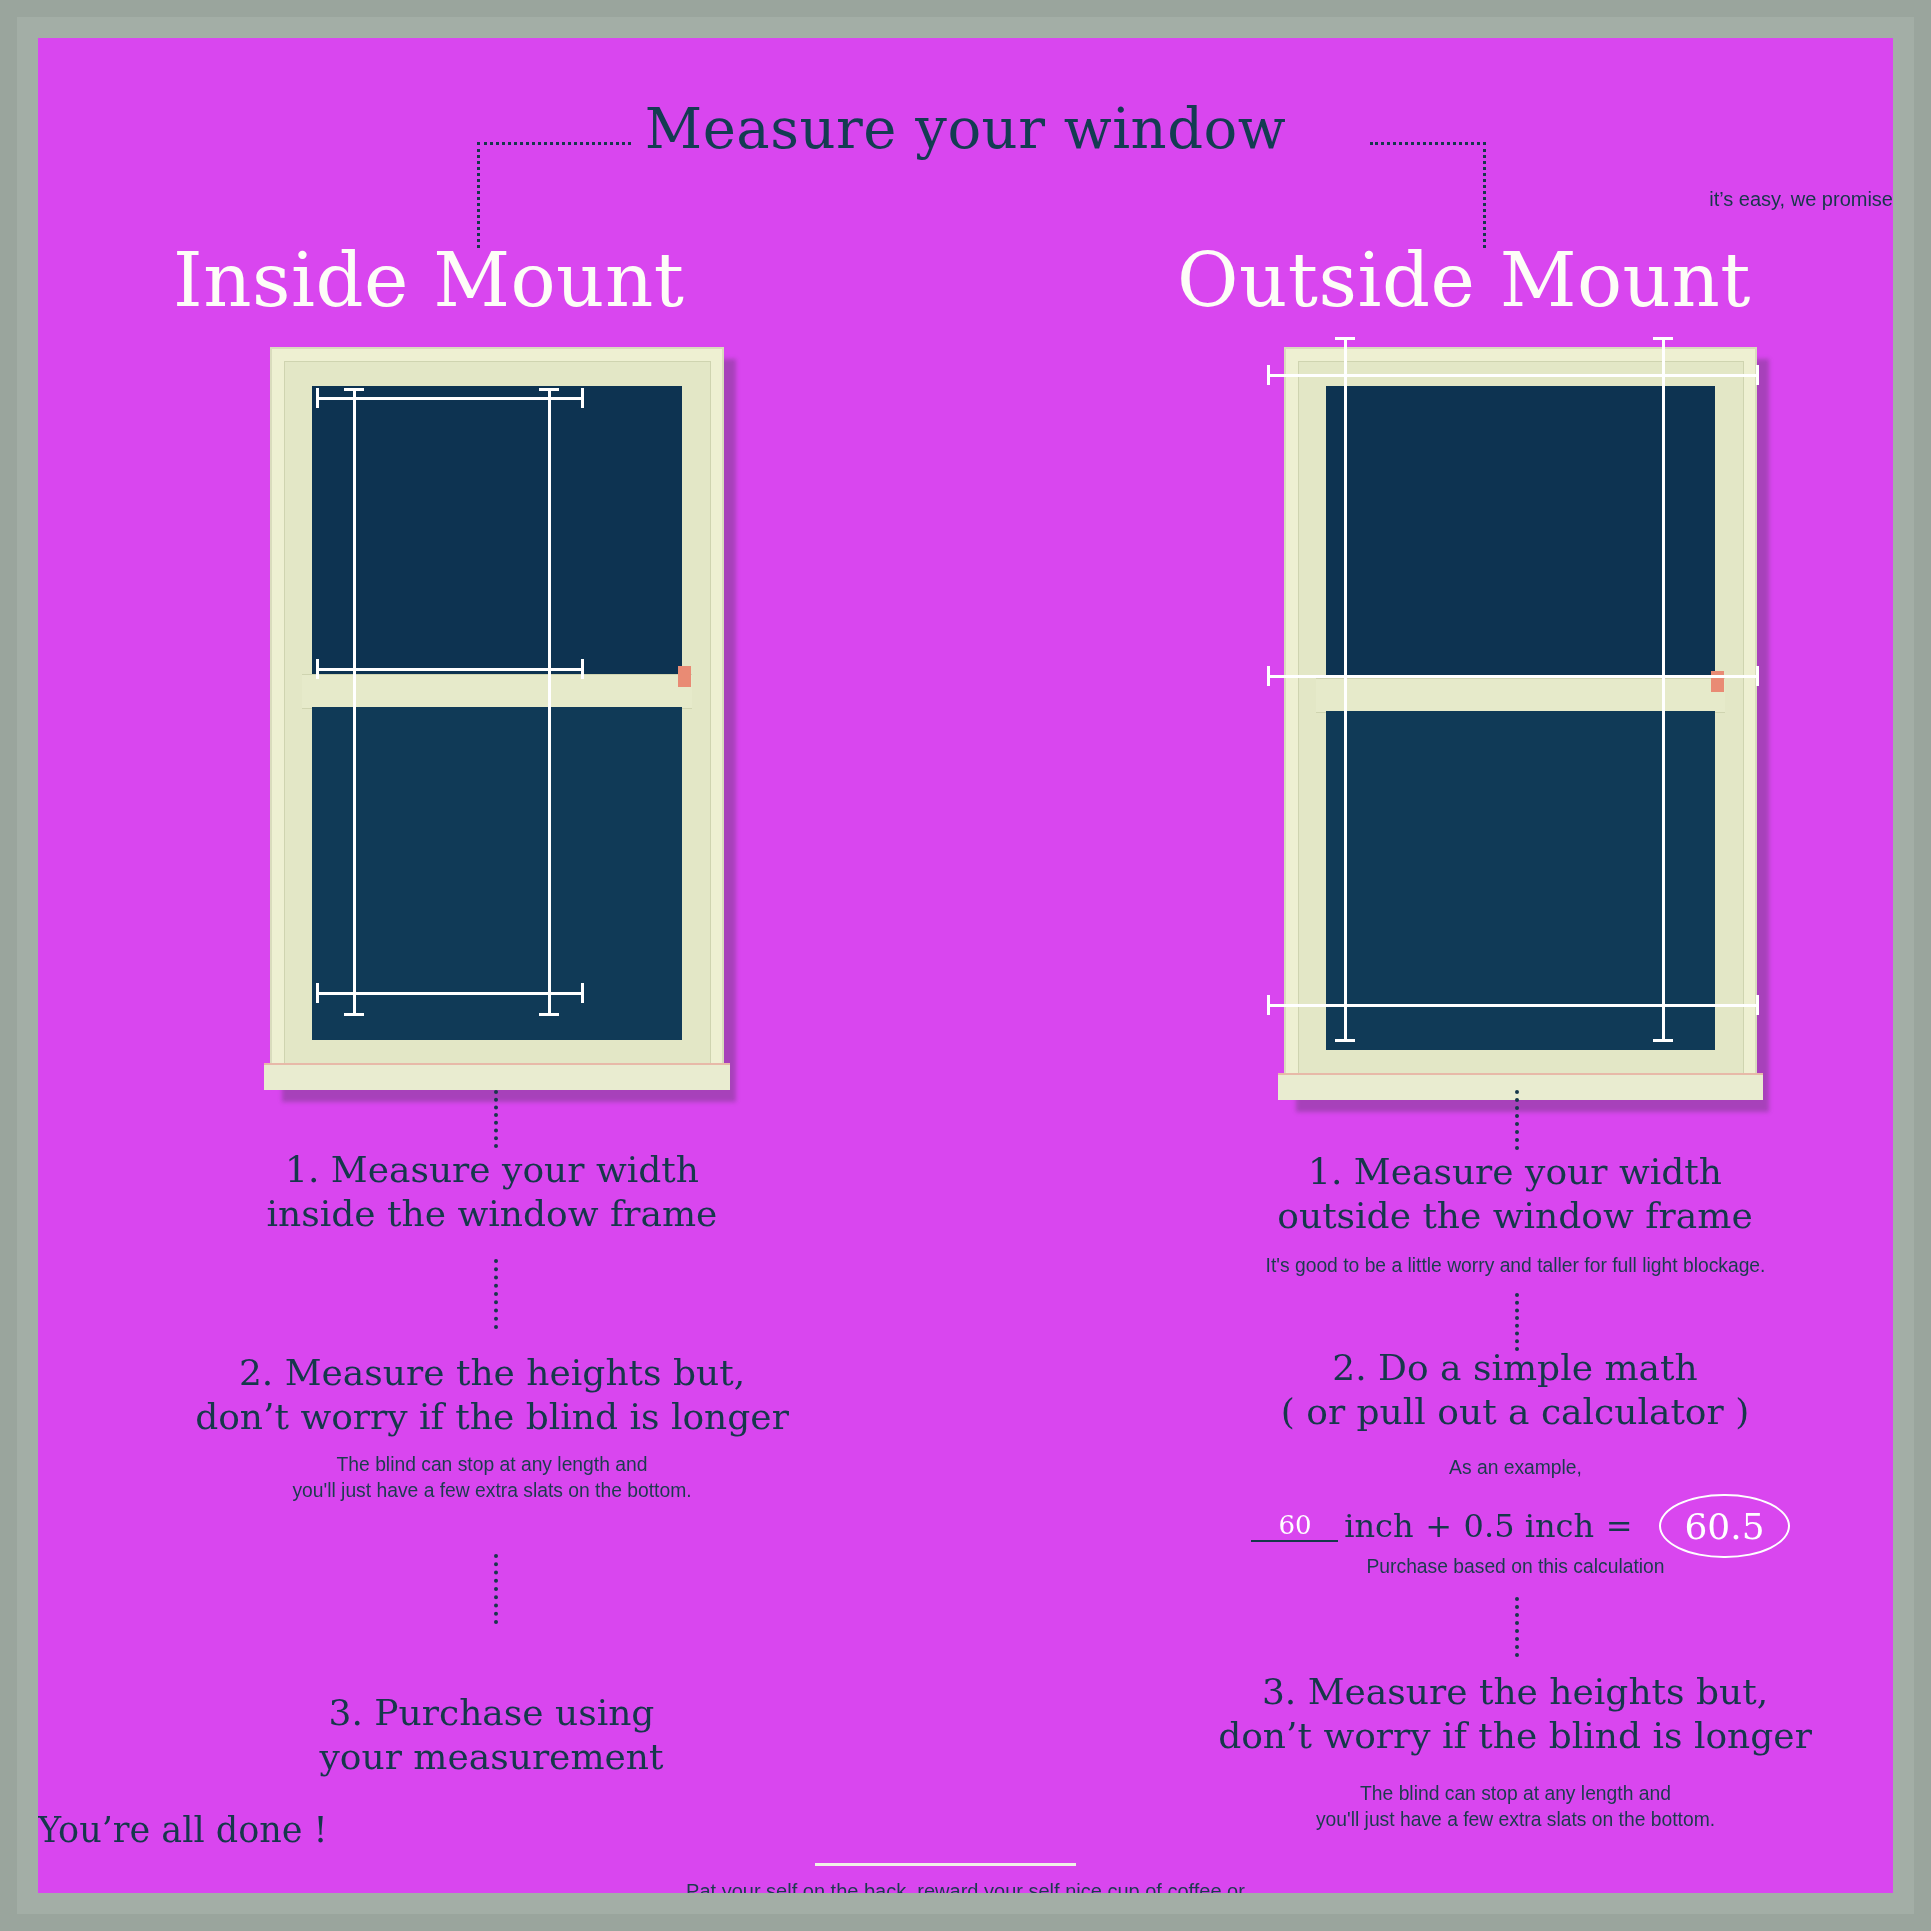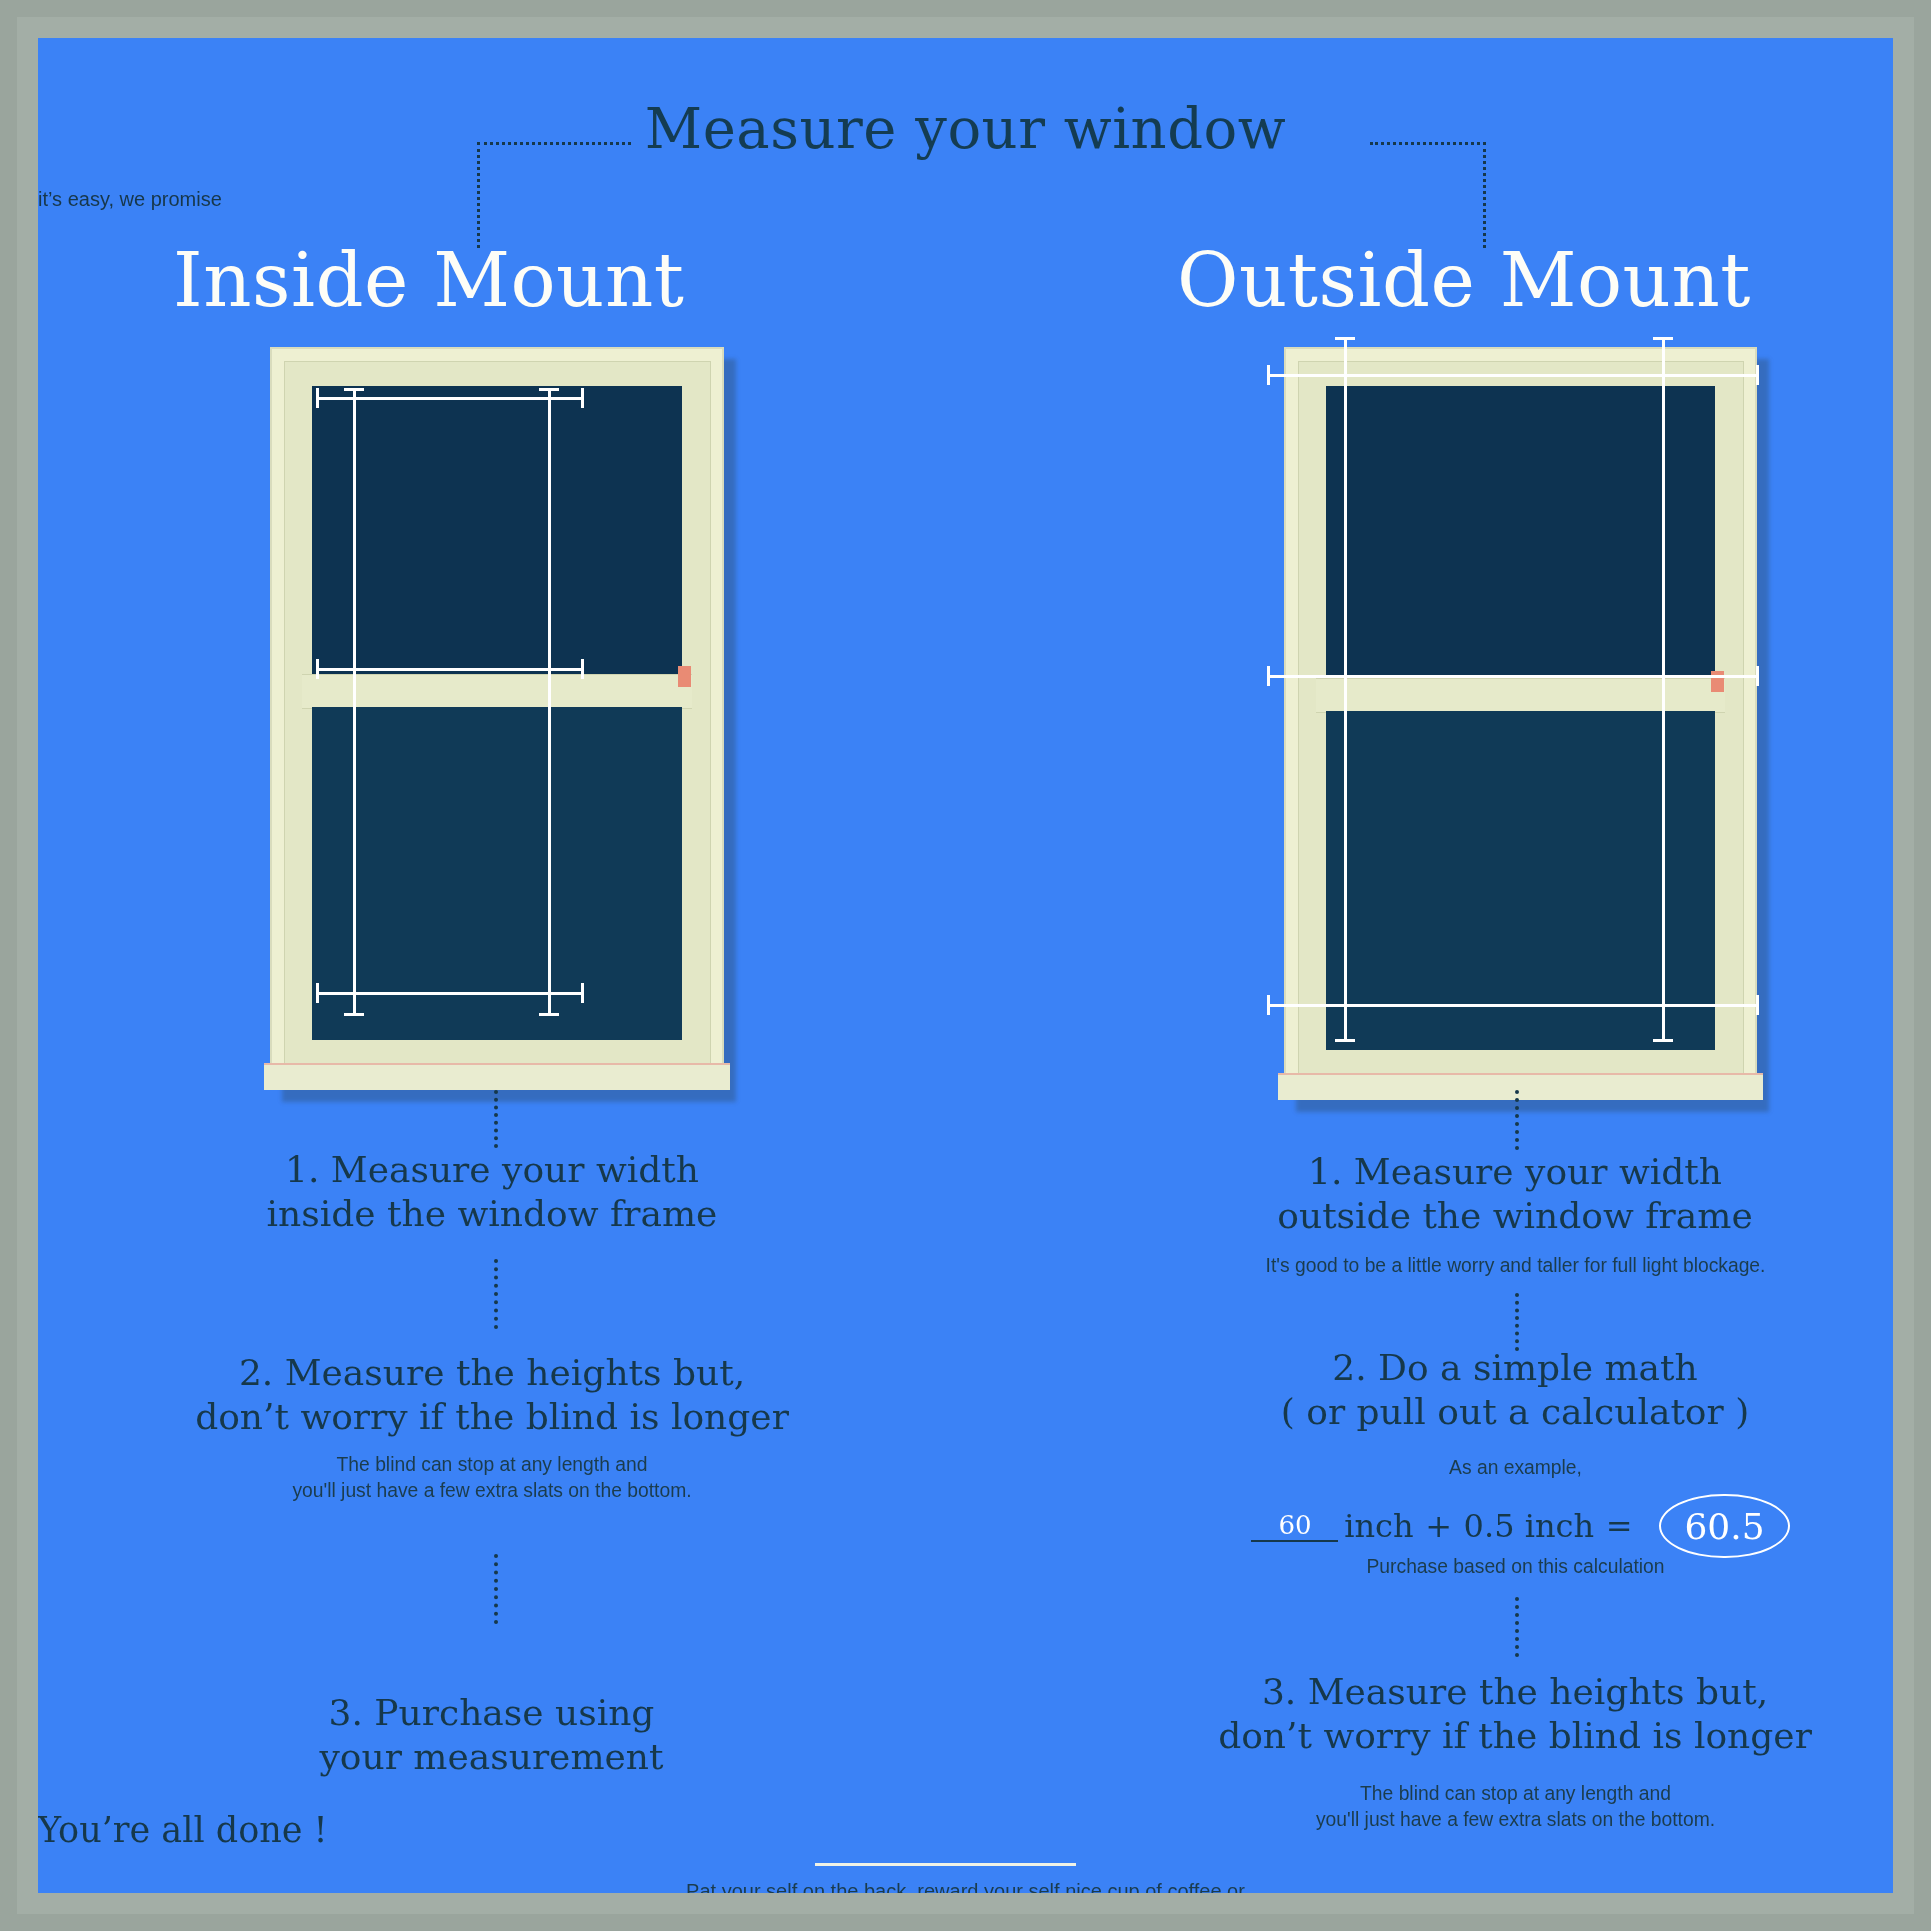--- a/index.html
+++ b/index.html
@@ -17,42 +17,42 @@
     position: relative;
     width: 1931px;
     height: 1931px;
     background: #a3aea6;
     box-sizing: border-box;
     border: 17.4px solid #9aa59d;
   }
   .inner {
     position: absolute;
     left: 21px; top: 21px; right: 21px; bottom: 21px;
-    background: #3b82f6;
+    background: #d946ef;
     overflow: hidden;
   }
 
   
   .title {
     position: absolute;
     top: 58px;
     left: 0;
     width: 100%;
     text-align: center;
     font-family: "DejaVu Serif", serif;
     font-size: 56px;
     color: #143c52;
     letter-spacing: 0.5px;
   }
   .subtitle {
     position: absolute;
     top: 150px;
     left: 0;
     width: 100%;
-    text-align: left;
+    text-align: right;
     font-size: 20px;
     color: #17374a;
   }
 
   
   .dotline {
     position: absolute;
     border-left: 3.9px dotted #16384b;
   }
   .dotline-h {

